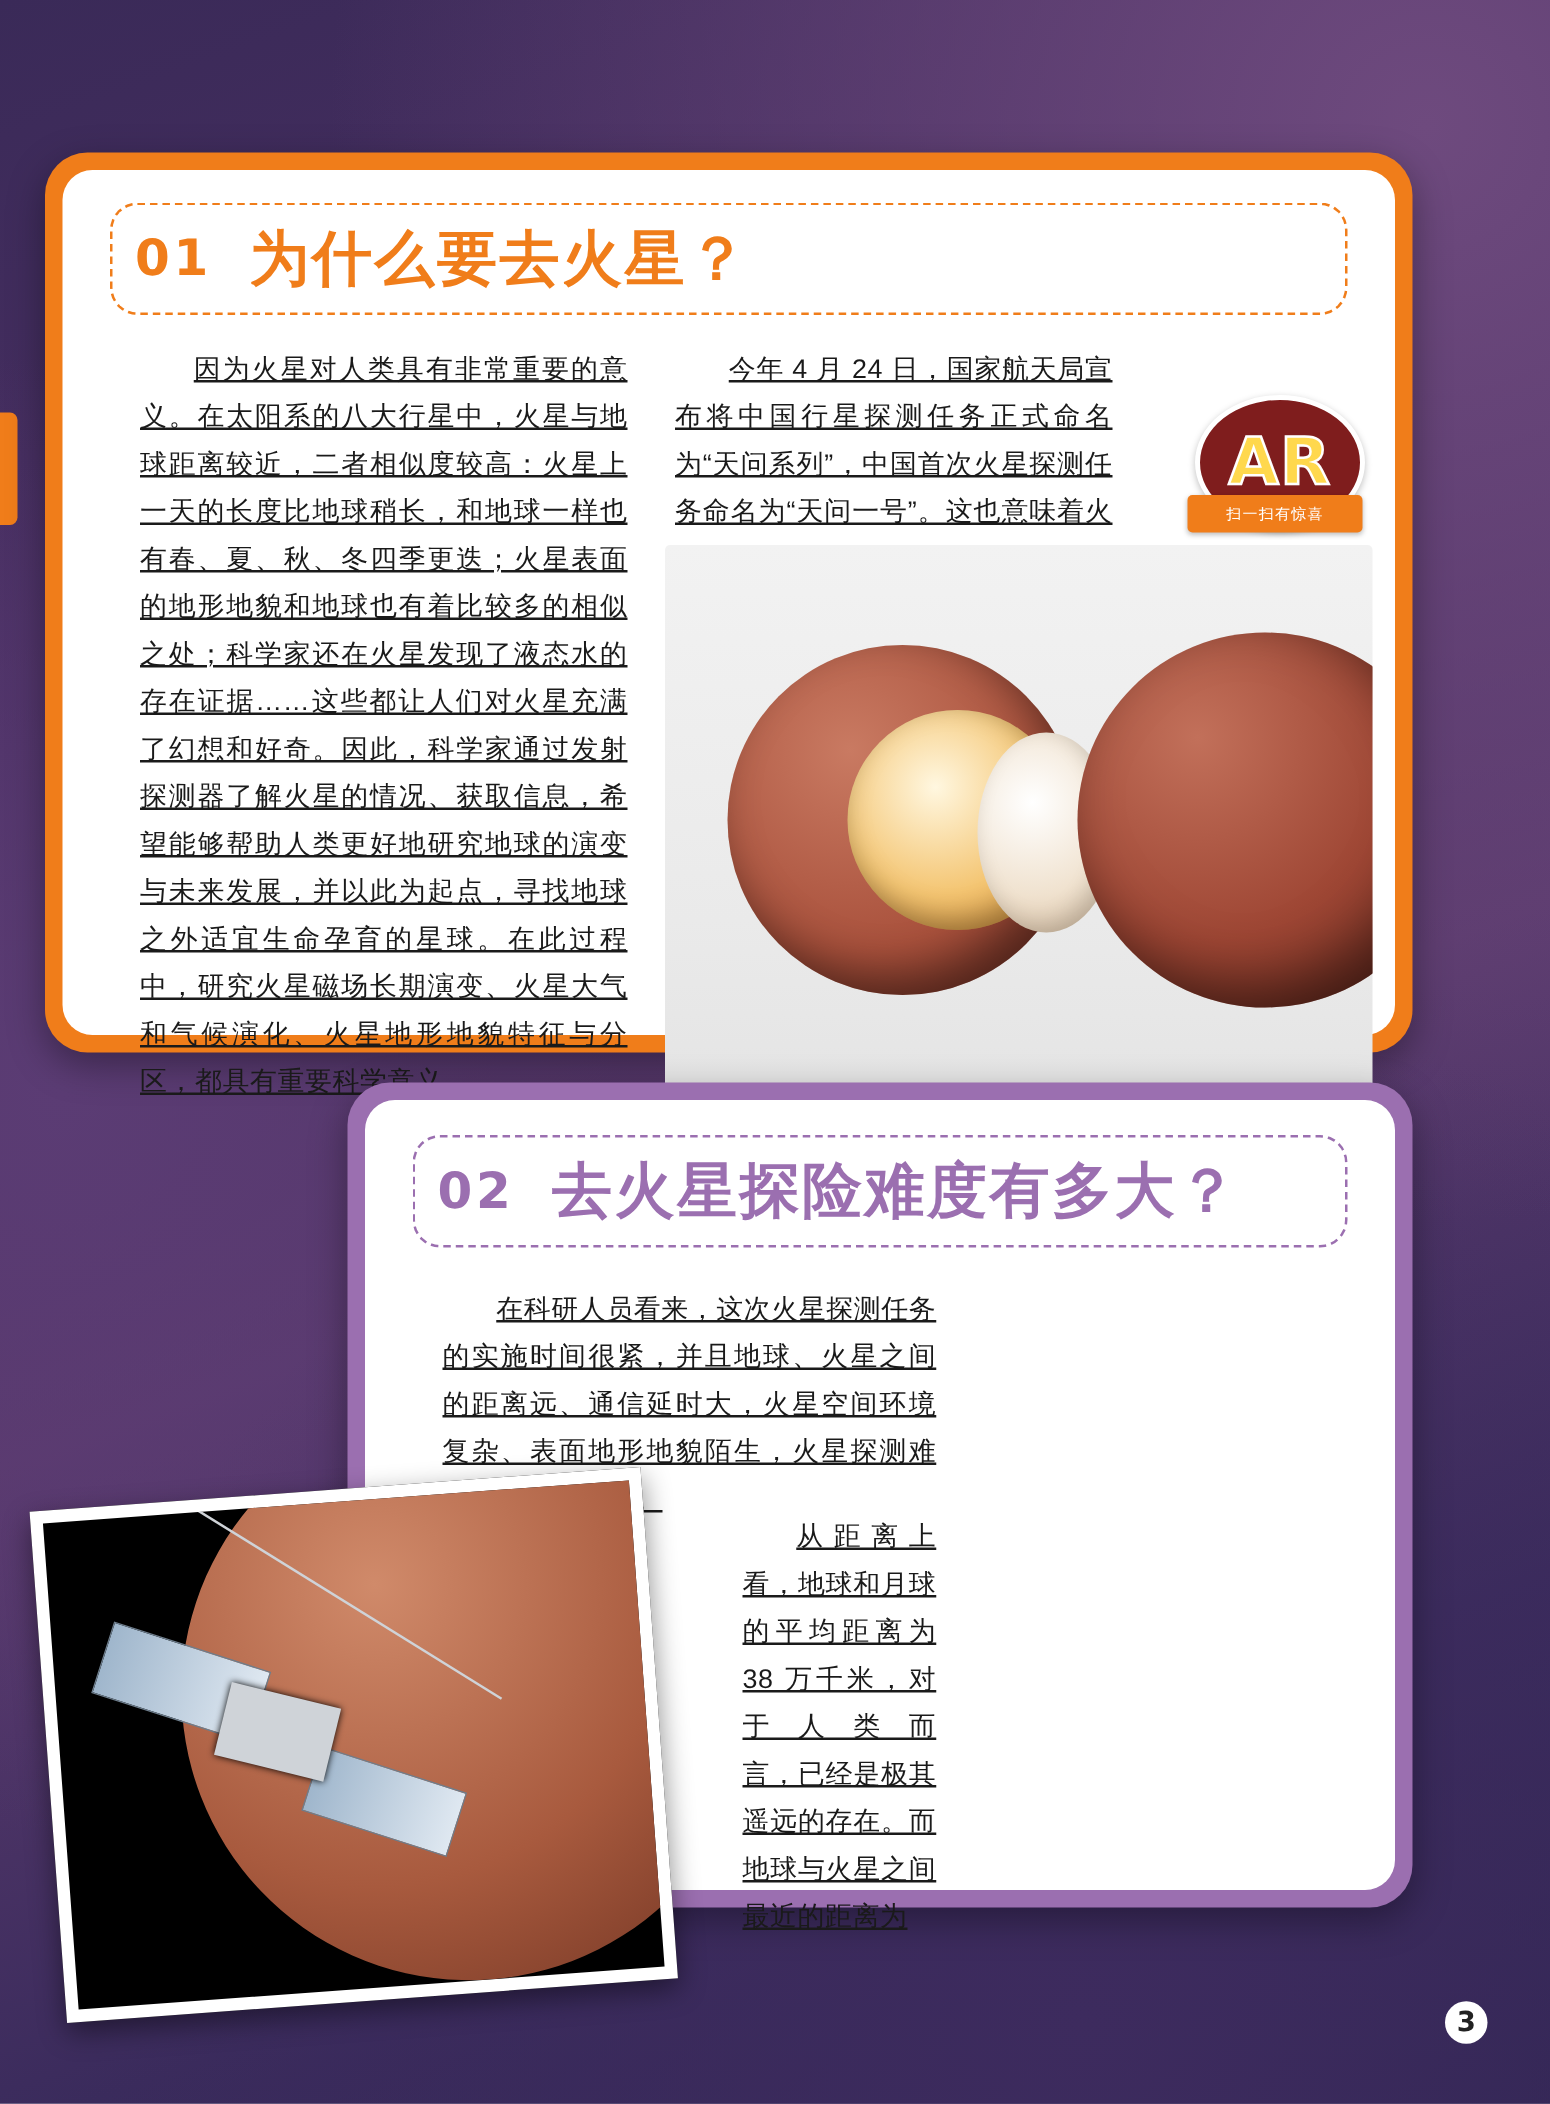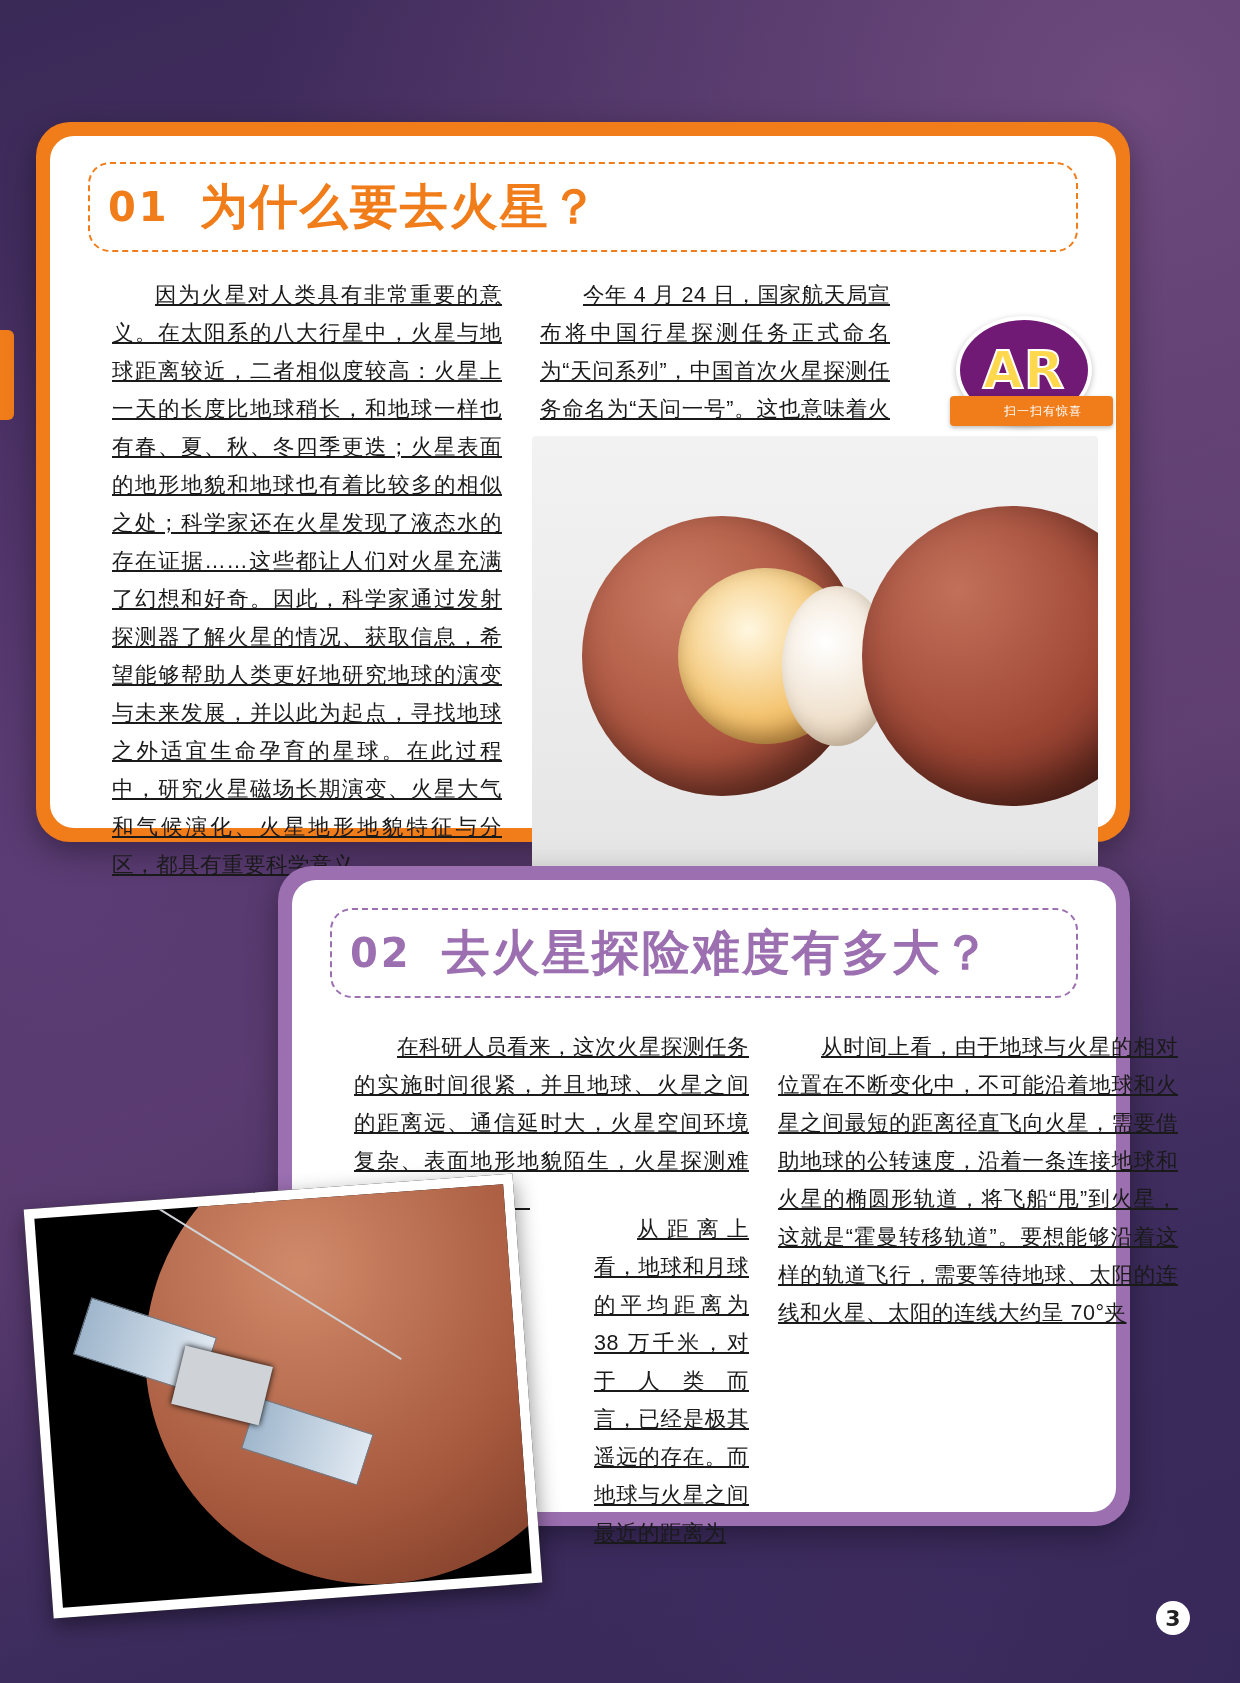--- a/index.html
+++ b/index.html
@@ -40,23 +40,23 @@
   .col{position:absolute;font-size:21.5px;line-height:38px;color:#1a1a1a;text-align:justify;letter-spacing:.5px;text-decoration:underline;}
   .col p{margin:0;}
   .indent{text-indent:2em;}
 
   
   .c1-left{left:62px;top:140px;width:390px;}
   .c1-right{left:490px;top:140px;width:350px;}
 
   
   .ar-badge{position:absolute;left:900px;top:180px;width:140px;height:120px;}
-  .ar-circ{position:absolute;left:6px;top:0;width:128px;height:100px;border-radius:50%;background:#701a75;border:4px solid #ffffff;box-shadow:0 2px 6px rgba(0,0,0,.25);display:flex;align-items:center;justify-content:center;}
+  .ar-circ{position:absolute;left:6px;top:0;width:128px;height:100px;border-radius:50%;background:#7f1d1d;border:4px solid #ffffff;box-shadow:0 2px 6px rgba(0,0,0,.25);display:flex;align-items:center;justify-content:center;}
   .ar-text{font-family:"DejaVu Sans", sans-serif;font-weight:bold;font-size:52px;color:#ffd84d;-webkit-text-stroke:2px #ffffff;letter-spacing:1px;}
-  .ar-ribbon{position:absolute;left:0;top:80px;width:140px;height:30px;background:#f07d1a;border-radius:4px;display:flex;align-items:center;justify-content:center;color:#fff;font-size:12px;letter-spacing:1px;box-shadow:0 2px 4px rgba(0,0,0,.25);padding-left:23px;}
+  .ar-ribbon{position:absolute;left:0;top:80px;width:140px;height:30px;background:#f07d1a;border-radius:4px;display:flex;align-items:center;justify-content:center;color:#fff;font-size:12px;letter-spacing:1px;box-shadow:0 2px 4px rgba(0,0,0,.25);}
 
   
   .mars-photo{position:absolute;left:482px;top:300px;width:566px;height:500px;border-radius:4px;
     background:linear-gradient(180deg,#f2f2f2 0%,#eaeaea 60%,#e2e2e2 100%);overflow:hidden;}
   .mars-cut{position:absolute;left:50px;top:80px;width:280px;height:280px;border-radius:50%;
     background:radial-gradient(circle at 35% 30%, #c97a62, #a9513c 60%, #7e3326 100%);
     box-shadow:inset -14px -16px 36px rgba(0,0,0,.45);}
   .mars-cut:after{content:"";position:absolute;left:96px;top:52px;width:176px;height:176px;border-radius:50%;
     background:radial-gradient(circle at 40% 35%, #fff7e0, #f4c572 55%, #d98b2c 100%);
     box-shadow:inset -6px -8px 22px rgba(0,0,0,.35);}
@@ -136,21 +136,20 @@
 
     <div class="col c2-left">
       <p class="indent">在科研人员看来，这次火星探测任务的实施时间很紧，并且地球、火星之间的距离远、通信延时大，火星空间环境复杂、表面地形地貌陌生，火星探测难度之大可想而知。</p>
     </div>
 
     <div class="col c2-left2">
       <p class="indent">从 距 离 上 看，地球和月球的平均距离为 38 万千米，对 于 人 类 而 言，已经是极其遥远的存在。而地球与火星之间最近的距离为</p>
     </div>
 
     <div class="col c2-right">
-      <p class="indent">从时间上看，由于地球与火星的相对位置在不断变化中，不可能沿着地球和火星之间最短的距离径直飞向火星，需要借助地球的公转速度，沿着一条连接地球和火星的椭圆形轨道，将飞船“甩”到火星，这就是“霍曼转移轨道”。要想能够沿着这样的轨道飞行，需要等待地球、太阳的连线和火星、太阳的连线大约呈 70°夹</p>
     </div>
 
   </div>
 </div>
 
 <div class="probe">
   <div class="probe-mars"></div>
   <div class="probe-ant"></div>
   <div class="probe-panel1"></div>
   <div class="probe-panel2"></div>

